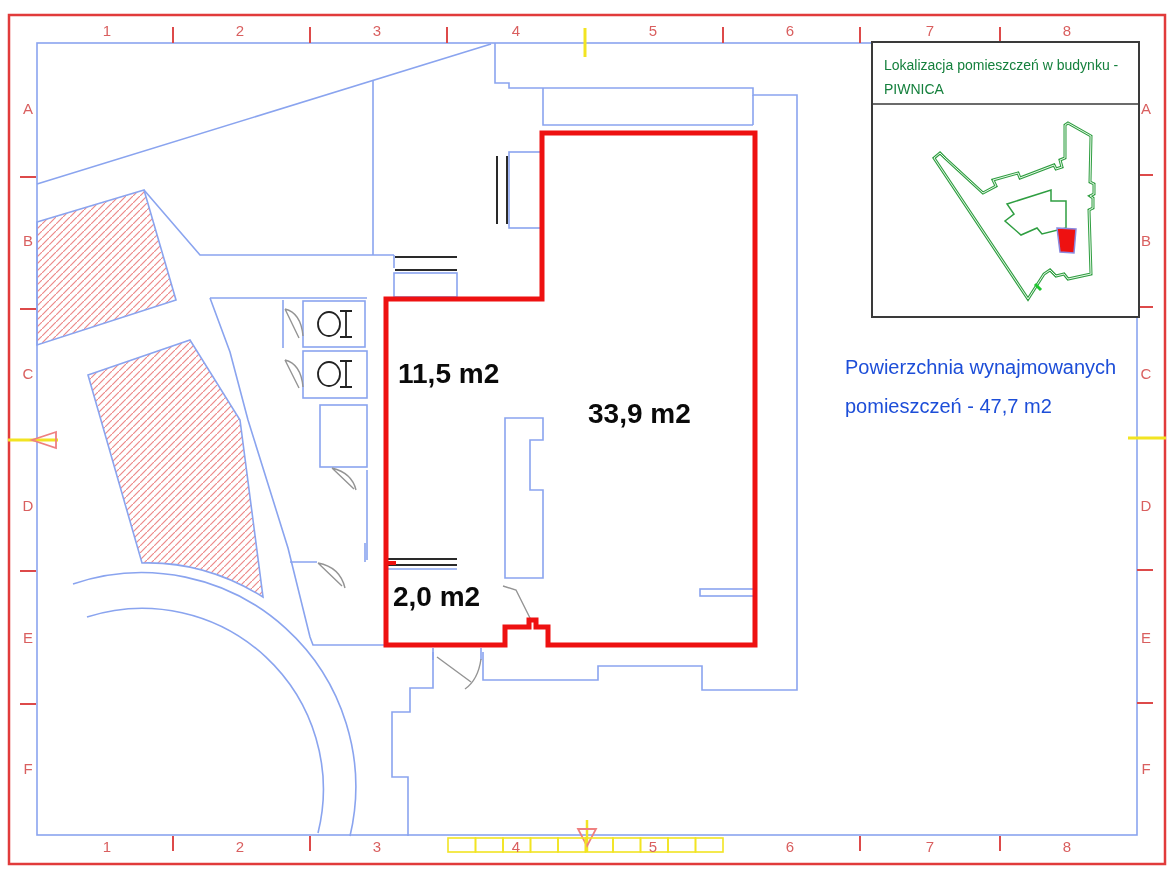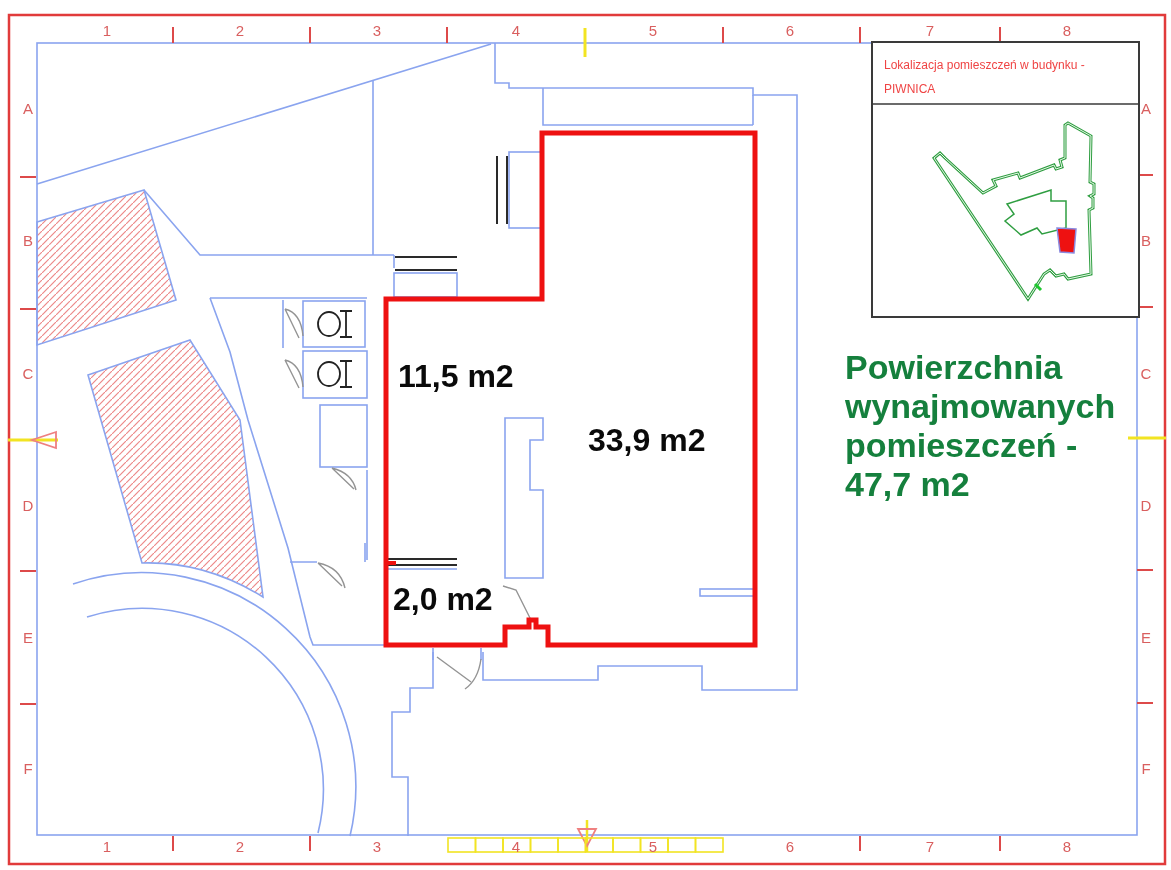--- a/index.html
+++ b/index.html
@@ -5,30 +5,30 @@
   html,body{margin:0;padding:0;background:#ffffff;}
   #canvas{
     position:relative;width:1171px;height:870px;background:#ffffff;
     font-family:"Liberation Sans",sans-serif;overflow:hidden;
   }
   .grid-label{
     position:absolute;transform:translate(-50%,-50%);
     font-size:15px;color:#d95f5f;font-family:"Liberation Sans",sans-serif;
   }
   .room-label{
-    position:absolute;font-weight:bold;color:#0a0a0a;font-size:32px;
+    position:absolute;font-weight:bold;color:#0a0a0a;font-size:28px;
     white-space:nowrap;letter-spacing:0px;
   }
   #summary-note{
     position:absolute;left:845px;top:348px;width:282px;
-    font-weight:bold;color:#15803d;font-size:34px;line-height:39px;
+    font-weight:normal;color:#1d4ed8;font-size:20px;line-height:39px;
   }
   #legend-title{
     position:absolute;left:884px;top:53px;width:246px;
-    font-size:12px;line-height:24px;color:#ef4444;
+    font-size:14px;line-height:24px;color:#15803d;
   }
   svg{position:absolute;left:0;top:0;}
 </style>
 </head>
 <body>
 
 <div id="canvas">
 
   <svg width="1171" height="870" viewBox="0 0 1171 870">
     <defs>
@@ -160,21 +160,21 @@
         <path d="M 109,82 L 153,68 L 153,79 L 168,79 L 168,106 L 144,112 L 139,106 L 123,113 L 107,99 L 116,92 Z" fill="none" stroke="#2f9e41" stroke-width="1.5"></path>
         <path d="M 159,106 L 178,107 L 176,131 L 162,130 Z" fill="#ee1111" stroke="#8a8ae0" stroke-width="1.5"></path>
         <line x1="137" y1="162" x2="143" y2="168" stroke="#1ec82e" stroke-width="3"></line>
       </g>
     </g>
   </svg>
 
   <div id="legend-title">Lokalizacja pomieszczeń w budynku - PIWNICA</div>
 
   <div class="room-label" style="left:398px;top:358px;">11,5 m2</div>
-  <div class="room-label" style="left:588px;top:422px;">33,9 m2</div>
+  <div class="room-label" style="left:588px;top:398px;">33,9 m2</div>
   <div class="room-label" style="left:393px;top:581px;">2,0 m2</div>
 
   <div id="summary-note">Powierzchnia wynajmowanych pomieszczeń - 47,7 m2</div>
 
   <div id="grid-labels">
       <div class="grid-label" style="left: 107px; top: 30px; color: rgb(217, 95, 95);">1</div>
       <div class="grid-label" style="left: 107px; top: 846px; color: rgb(217, 95, 95);">1</div>
       <div class="grid-label" style="left: 240px; top: 30px; color: rgb(217, 95, 95);">2</div>
       <div class="grid-label" style="left: 240px; top: 846px; color: rgb(217, 95, 95);">2</div>
       <div class="grid-label" style="left: 377px; top: 30px; color: rgb(217, 95, 95);">3</div>

